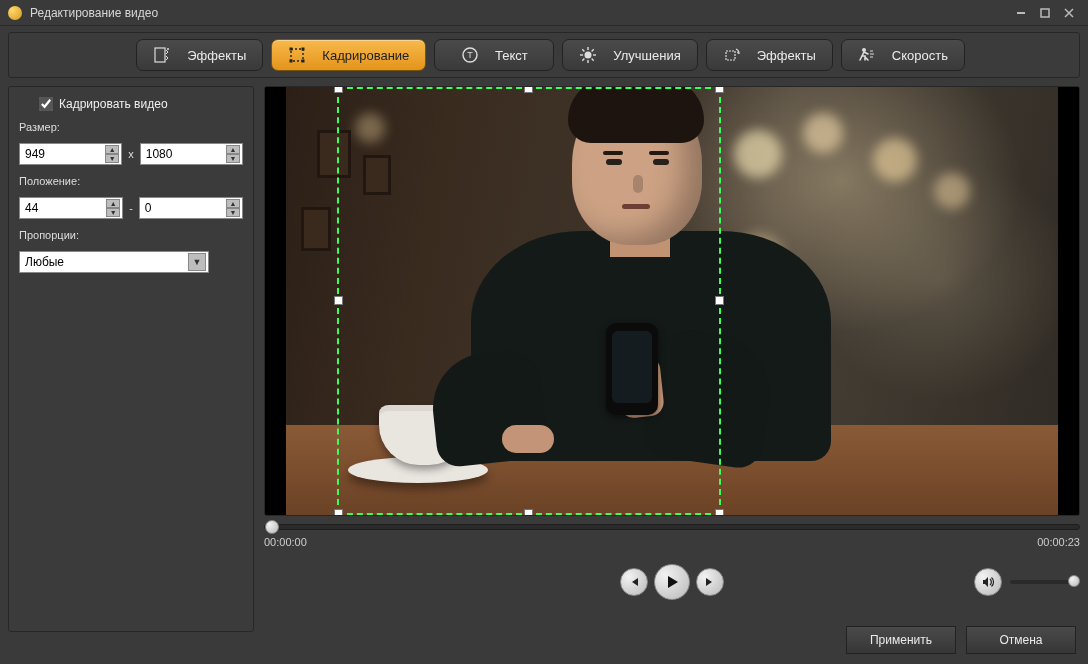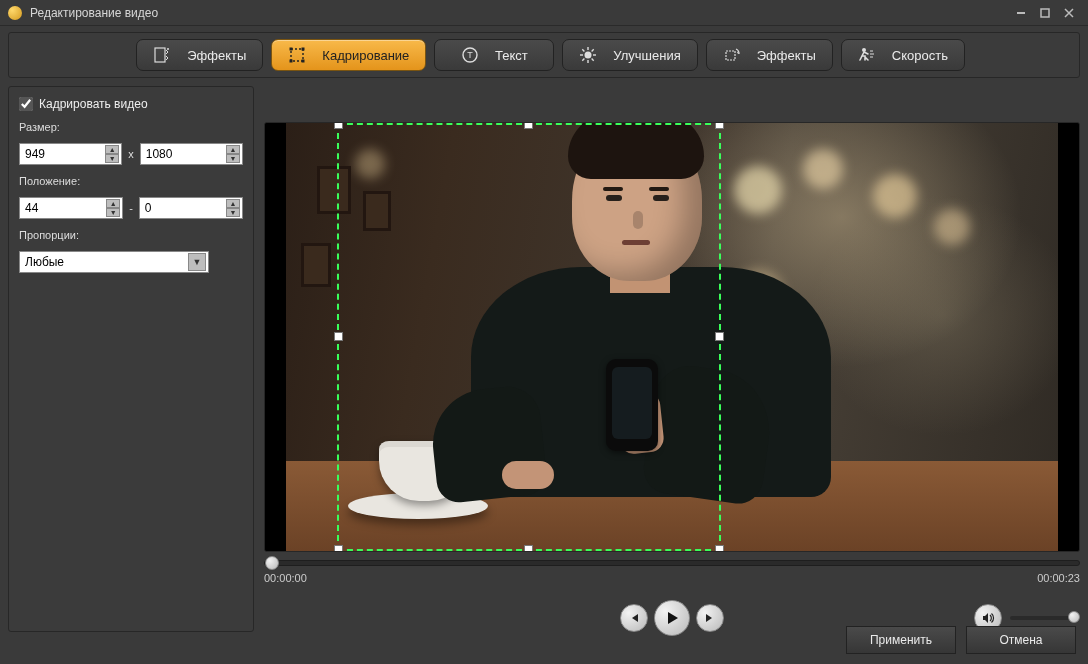--- a/index.html
+++ b/index.html
@@ -15,35 +15,35 @@
 .toolbar-wrap{padding:6px 8px 8px 8px;}
 .toolbar-inner{border:1px solid #272727;border-radius:3px;padding:6px;display:flex;gap:8px;background:#3b3b3b;}
 .tabbtn{flex:0 0 auto;min-width:120px;height:32px;display:flex;align-items:center;justify-content:center;gap:16px;border:1px solid #222;border-radius:7px;background:linear-gradient(#4a4a4a,#3a3a3a);color:#eaeaea;font-size:13px;cursor:pointer;padding:0 16px;}
 .tabbtn.active{background:linear-gradient(#f8b94a,#e4941b);color:#222;border-color:#7a5410;box-shadow:inset 0 1px 0 rgba(255,255,255,.4);align-items:center;}
 .tabbtn .icn{display:flex;align-items:center;justify-content:center;}
 .grow{flex:1;}
 
 
 .main{display:flex;padding:0 8px 8px 8px;gap:10px;}
 .sidebar{width:246px;border:1px solid #272727;border-radius:3px;background:#3b3b3b;padding:10px;height:546px;display:flex;flex-direction:column;gap:10px;}
-.chk{display:flex;align-items:center;gap:6px;color:#eee;font-size:12px;cursor:pointer;}
+.chk{display:flex;align-items:center;gap:6px;color:#eee;font-size:12px;cursor:pointer;margin-left:20px;}
 .chk input{width:14px;height:14px;accent-color:#555;}
 .lbl{color:#ddd;font-size:11px;}
 .row{display:flex;align-items:center;gap:6px;}
 .numbox{background:#fff;color:#000;border:1px solid #888;height:22px;width:112px;display:flex;align-items:center;padding:0 2px 0 5px;font-size:12px;}
 .numbox .val{flex:1;}
 .spin{display:flex;flex-direction:column;}
 .spin .sp{width:14px;height:9px;background:#bdbdbd;border:1px solid #888;display:flex;align-items:center;justify-content:center;font-size:7px;line-height:1;color:#333;cursor:pointer;}
 .xsep{color:#ddd;font-size:11px;}
 .combo{background:#fff;color:#000;border:1px solid #888;height:22px;width:190px;display:flex;align-items:center;padding:0 2px 0 5px;font-size:12px;}
 .combo .cv{flex:1;}
 .combo .cbtn{width:18px;height:18px;background:#bdbdbd;border:1px solid #888;display:flex;align-items:center;justify-content:center;font-size:9px;color:#333;cursor:pointer;}
 
 
-.previewcol{flex:1;display:flex;flex-direction:column;gap:8px;margin-top:36px;}
+.previewcol{flex:1;display:flex;flex-direction:column;gap:8px;}
 .preview{height:430px;background:#0a0a0a;border:1px solid #272727;border-radius:3px;position:relative;overflow:hidden;}
 .scene{position:absolute;inset:0;}
 .scene .letterbox-l,.scene .letterbox-r{position:absolute;top:0;bottom:0;width:21px;background:#000;}
 .scene .letterbox-l{left:0;} .scene .letterbox-r{right:0;}
 .scene-img{position:absolute;left:21px;right:21px;top:0;bottom:0;overflow:hidden;}
 
 
 .bg-grad{position:absolute;inset:0;background:
  radial-gradient(ellipse 300px 250px at 72% 22%, rgba(255,230,180,.35), transparent 60%),
  radial-gradient(ellipse 220px 200px at 85% 45%, rgba(120,110,90,.5), transparent 60%),

